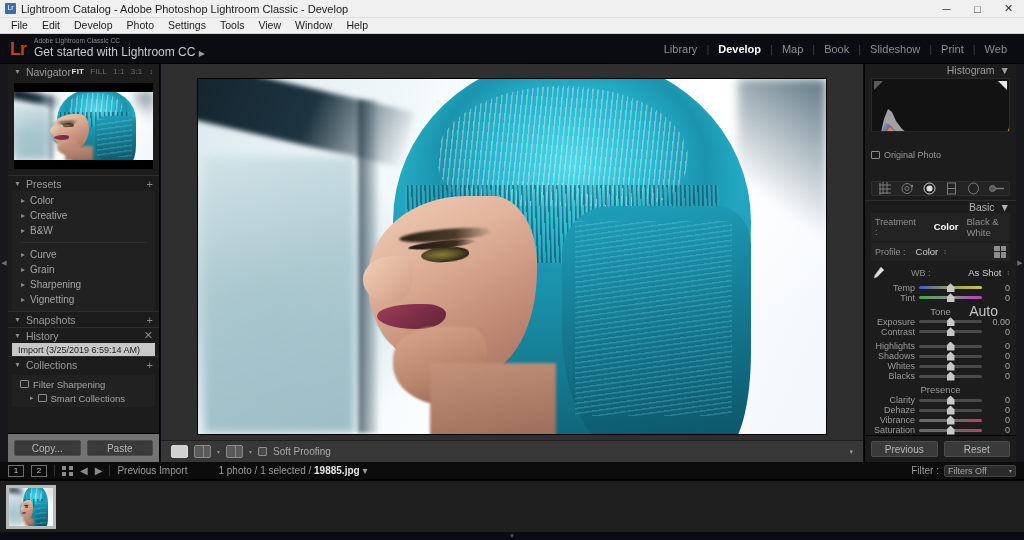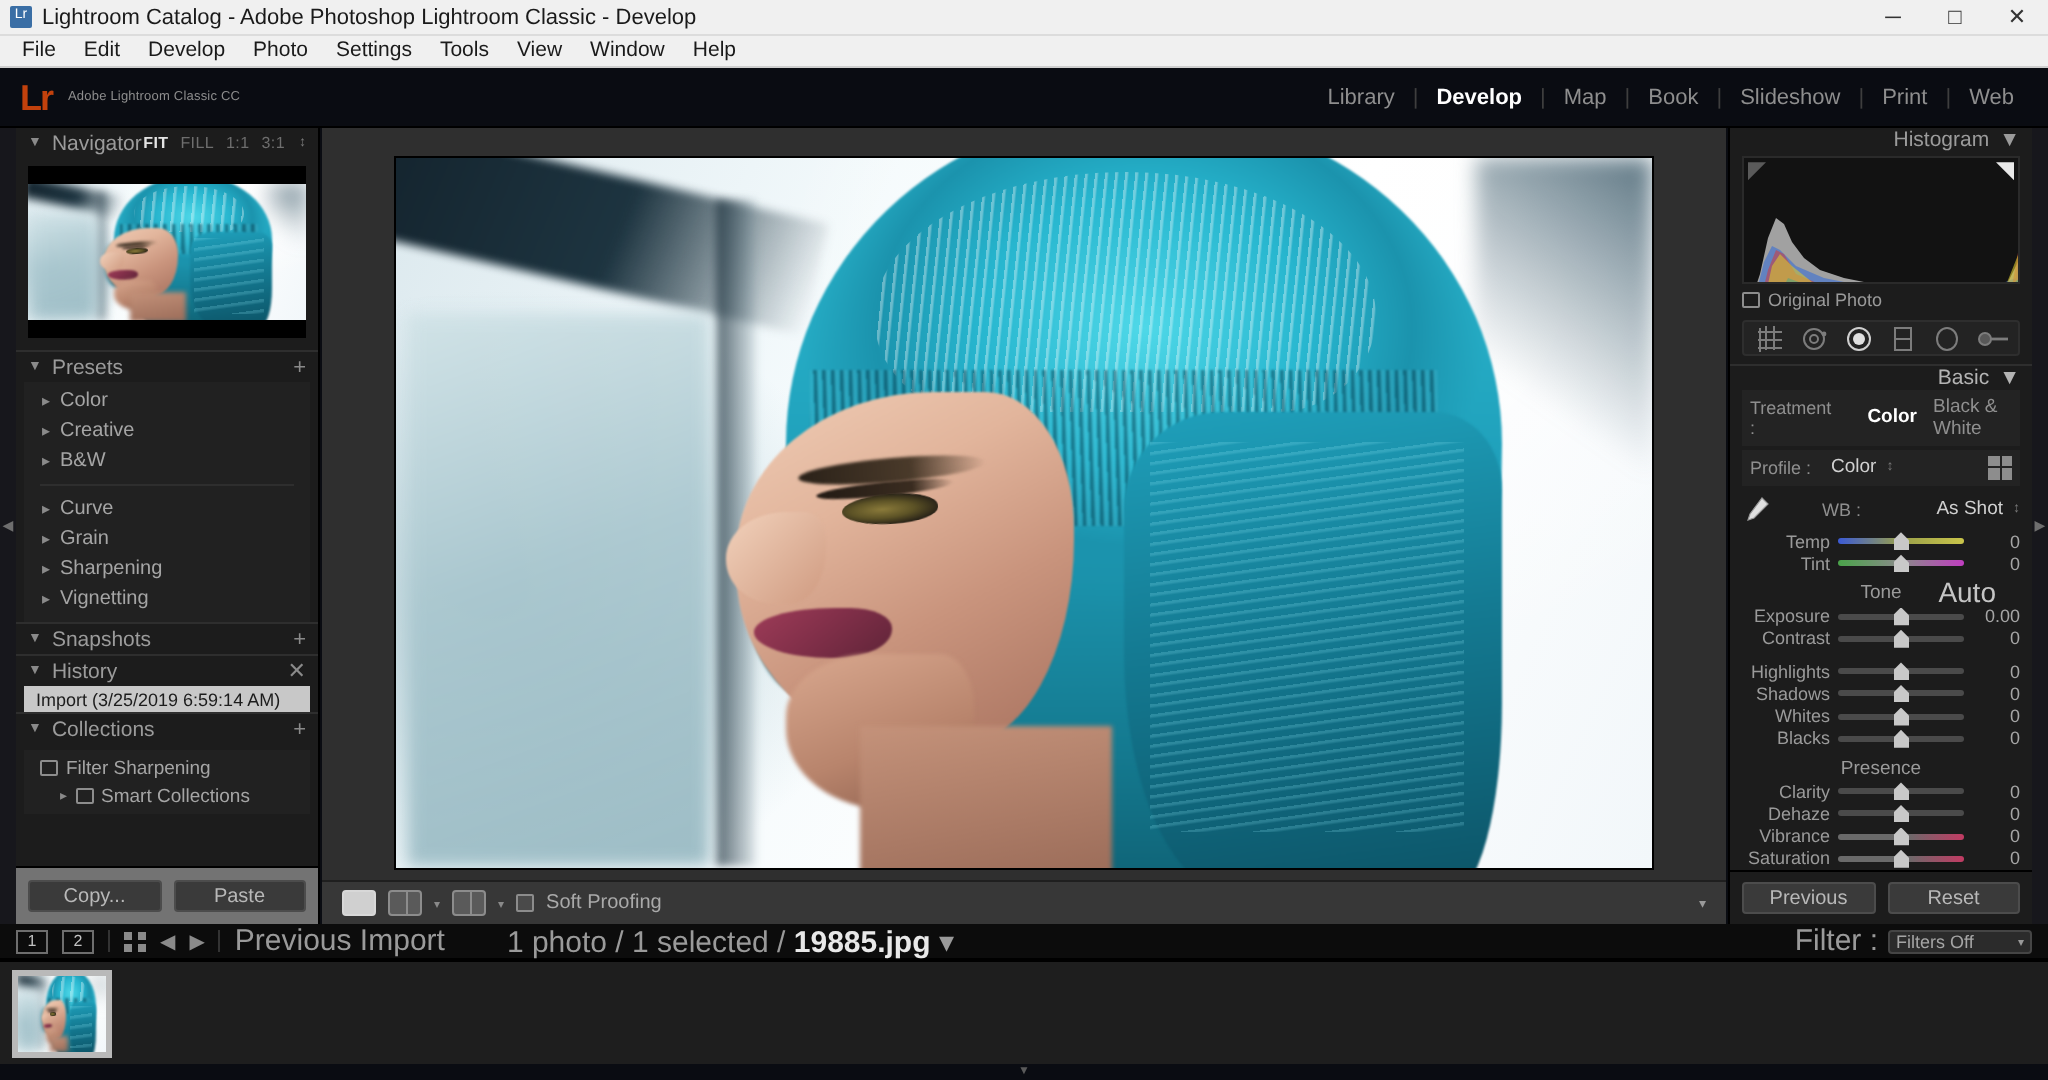--- a/index.html
+++ b/index.html
@@ -177,21 +177,21 @@
   .histogram {
     margin: 2px 6px; height: 74px; background: #121212;
     border: 1px solid #2a2a2a; position: relative; overflow: hidden;
   }
   .clip {
     position: absolute; top: 2px; width: 9px; height: 9px; background: #5a5a5a;
   }
   .clip.l { left: 2px; clip-path: polygon(0 0,100% 0,0 100%); }
   .clip.r { right: 2px; background: #e8e8e8; clip-path: polygon(100% 0,100% 100%,0 0); }
   .orig-photo {
-    margin: 0 6px; height: 14px; display: flex; align-items: center; gap: 4px;
+    margin: 16px 6px; height: 14px; display: flex; align-items: center; gap: 4px;
     color: #9a9a9a; font-size: 9px;
   }
   .tools-strip {
     margin: 4px 6px; height: 20px; background: #232323; border: 1px solid #2e2e2e;
     border-radius: 2px; display: flex; align-items: center; justify-content: space-around;
     padding: 0 3px;
   }
   .ts-ic { width: 13px; height: 13px; position: relative; opacity: .75; }
   .ts-ic.on { opacity: 1; }
   .sect-title {
@@ -254,21 +254,21 @@
   .filmstrip-bar {
     position: absolute; left: 0; top: 462px; width: 1024px; height: 18px;
     background: #0c0c0c; display: flex; align-items: center; padding: 0 8px;
     gap: 7px; border-bottom: 1px solid #000;
   }
   .fs-box {
     width: 16px; height: 12px; border: 1px solid #6e6e6e; color: #c2c2c2;
     font-size: 8px; display: flex; align-items: center; justify-content: center;
   }
   .fs-sep { width: 1px; height: 11px; background: #333; }
-  .fs-txt { font-size: 15px; color: #9a9a9a; }
+  .fs-txt { font-size: 10px; color: #9a9a9a; }
   .fs-txt b { color: #e8e8e8; font-weight: bold; }
   .fs-arrow { color: #8a8a8a; font-size: 10px; }
   .fs-grid { display: grid; grid-template-columns: 1fr 1fr; grid-gap: 2px; width: 11px; }
   .fs-grid i { width: 4px; height: 4px; background: #8a8a8a; display: block; }
   .fs-right { margin-left: auto; display: flex; align-items: center; gap: 5px; }
   .filter-sel {
     width: 72px; height: 12px; background: #2b2b2b; border: 1px solid #454545;
     border-radius: 2px; display: flex; align-items: center; padding: 0 3px;
     color: #a5a5a5; font-size: 9px; position: relative;
   }
@@ -429,20 +429,24 @@
     <div class="menu-item">Tools</div>
     <div class="menu-item">View</div>
     <div class="menu-item">Window</div>
     <div class="menu-item">Help</div>
   </div>
 
   <div class="lr-top">
     <div class="lr-logo">Lr</div>
     <div class="identity">
       <div class="identity-top">Adobe Lightroom Classic CC</div>
+      <div class="identity-main">
+        <span>Get started with Lightroom CC</span>
+        <span class="tri">▶</span>
+      </div>
     </div>
     <div class="modules">
       <div class="module">Library</div>
       <span class="module-sep">|</span>
       <div class="module active">Develop</div>
       <span class="module-sep">|</span>
       <div class="module">Map</div>
       <span class="module-sep">|</span>
       <div class="module">Book</div>
       <span class="module-sep">|</span>

